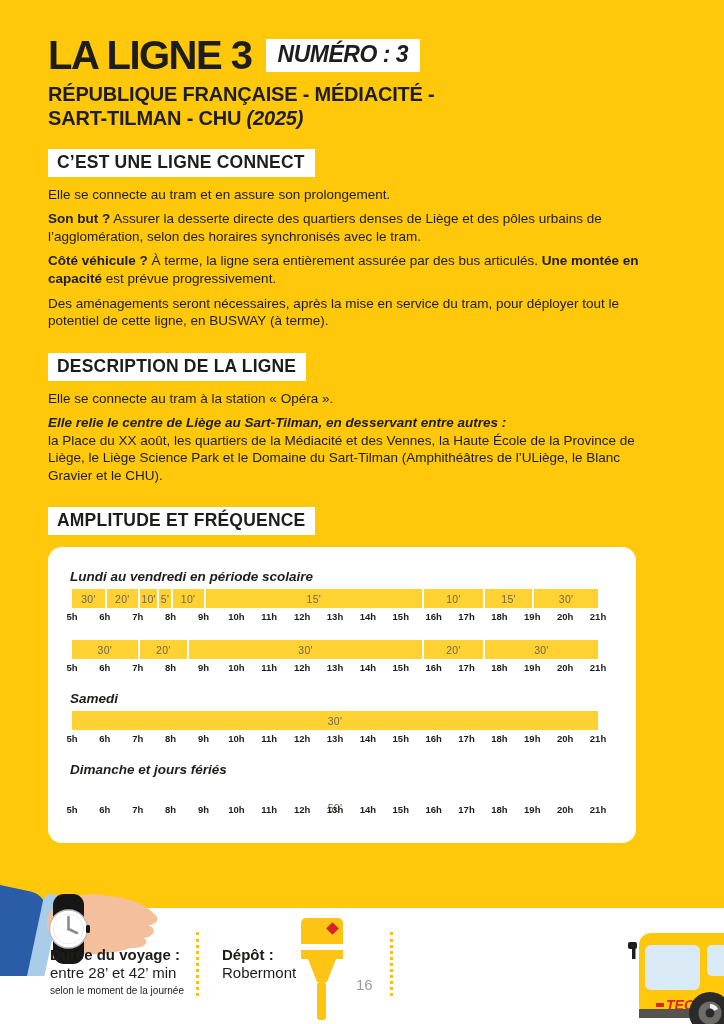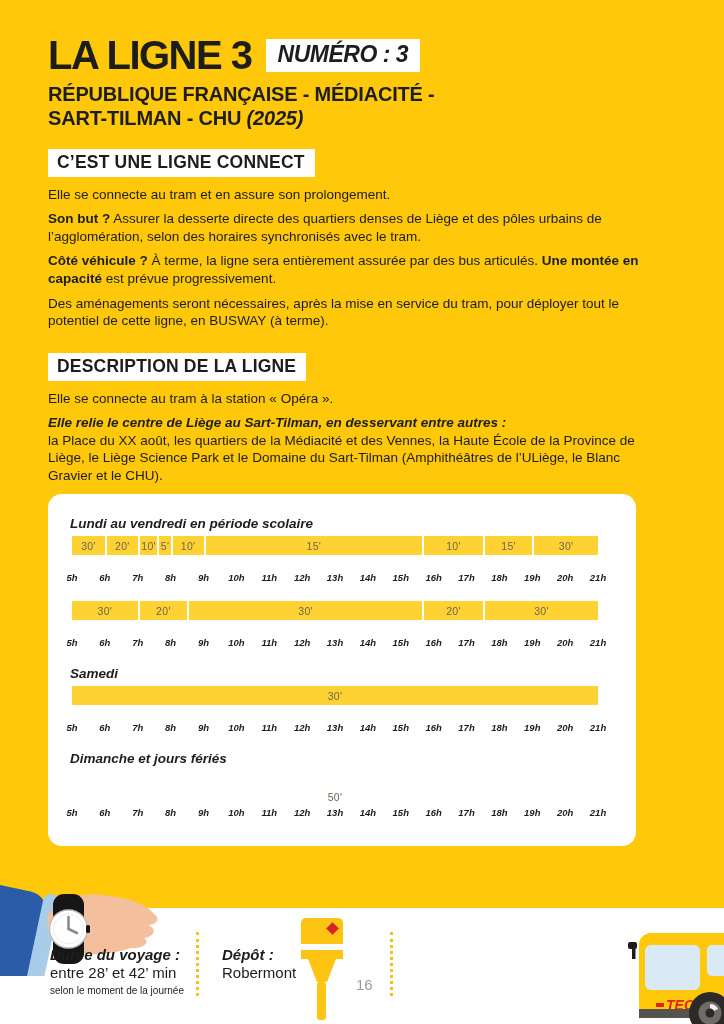--- a/index.html
+++ b/index.html
@@ -29,28 +29,28 @@
 
   
   .chart-card{background:#fff;border-radius:14px;margin-top:10px;width:588px;padding:12px 0 10px;}
   .chart{margin:10px 38px 16px 24px;position:relative;}
   .chart-title{font-size:13.5px;font-weight:bold;font-style:italic;margin:0 0 5px -2px;}
   .bar-track{position:relative;height:19px;}
   .seg{position:absolute;top:0;bottom:0;background:var(--bar-yellow);box-sizing:border-box;
     display:flex;align-items:center;justify-content:center;
     font-size:10.5px;color:var(--seg-label);letter-spacing:0.3px;}
   .seg + .seg{border-left:2px solid #fff;}
-  .ticks{position:relative;height:13px;margin-top:17px;font-style:italic;}
+  .ticks{position:relative;height:13px;margin-top:3px;}
   .tick{position:absolute;top:0;transform:translateX(-50%);font-size:9.5px;font-weight:bold;white-space:nowrap;color:var(--ink);}
 
   
   .footer{position:absolute;left:0;right:0;bottom:0;height:116px;background:#fff;}
   .hand-illu{position:absolute;left:-10px;top:-24px;}
   .f-block{position:absolute;}
-  .f-label{font-weight:bold;font-size:15px;line-height:1.2;font-style:italic;}
+  .f-label{font-weight:bold;font-size:15px;line-height:1.2;}
   .f-value{font-size:15px;line-height:1.25;}
   .f-note{font-size:10px;margin-top:2px;}
   .f-divider{position:absolute;width:0;height:64px;border-left:3px dotted var(--divider-gold);}
   .divider1{left:196px;top:24px;}
   .divider2{left:390px;top:24px;}
   .duration{left:50px;top:38px;}
   .depot{left:222px;top:38px;}
   .vehicle{left:414px;top:40px;}
   .brush{position:absolute;left:300px;top:8px;}
   .pagenum{position:absolute;left:356px;top:68px;color:var(--page-num-gray);font-size:15px;}
@@ -81,20 +81,21 @@
 
     <div>
       <div class="sec-heading">DESCRIPTION DE LA LIGNE</div>
       <p><span>Elle se connecte au tram à la station « Opéra ».</span></p>
       <p><span class="bi">Elle relie le centre de Liège au Sart-Tilman, en desservant entre autres :</span><br>
       <span>la Place du XX août, les quartiers de la Médiacité et des Vennes, la Haute École de la Province de Liège, le Liège Science Park et le Domaine du Sart-Tilman (Amphithéâtres de l’ULiège, le Blanc Gravier et le CHU).</span></p>
     </div>
 
 
     <div>
+      <div class="sec-heading">AMPLITUDE ET FRÉQUENCE</div>
       <div class="chart-card" id="charts">
           <div class="chart">
             <div class="chart-title">Lundi au vendredi en période scolaire</div>
             <div class="bar-track">
               <div class="seg" style="left: 0%; width: 6.25%;">30'</div>
               <div class="seg" style="left: 6.25%; width: 6.25%;">20'</div>
               <div class="seg" style="left: 12.5%; width: 3.75%;">10'</div>
               <div class="seg" style="left: 16.25%; width: 2.5%;">5'</div>
               <div class="seg" style="left: 18.75%; width: 6.25%;">10'</div>
               <div class="seg" style="left: 25%; width: 41.5625%;">15'</div>

